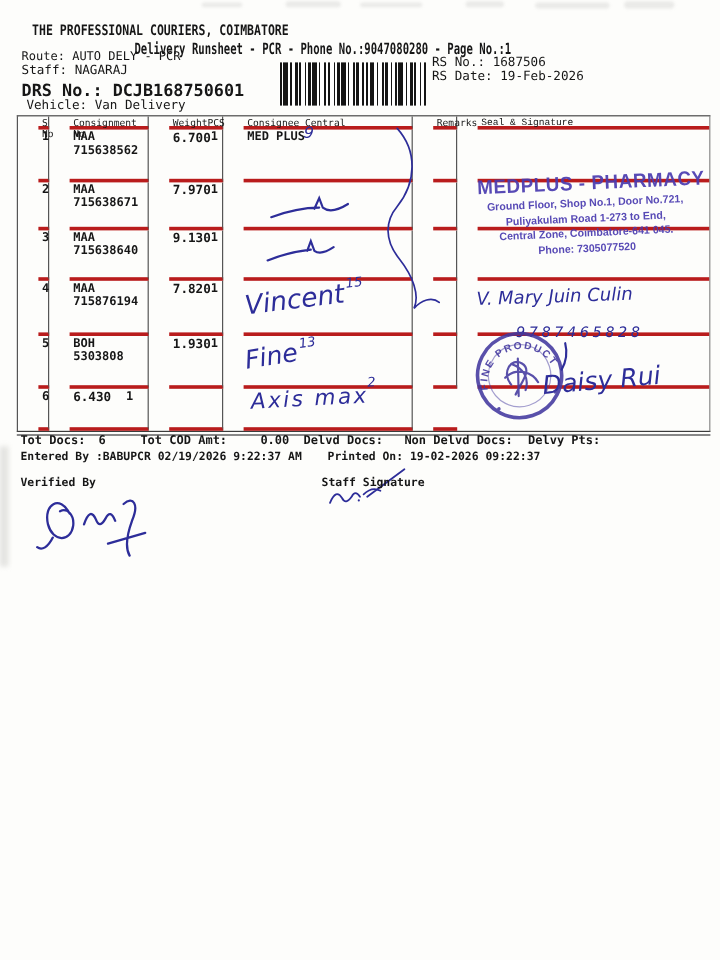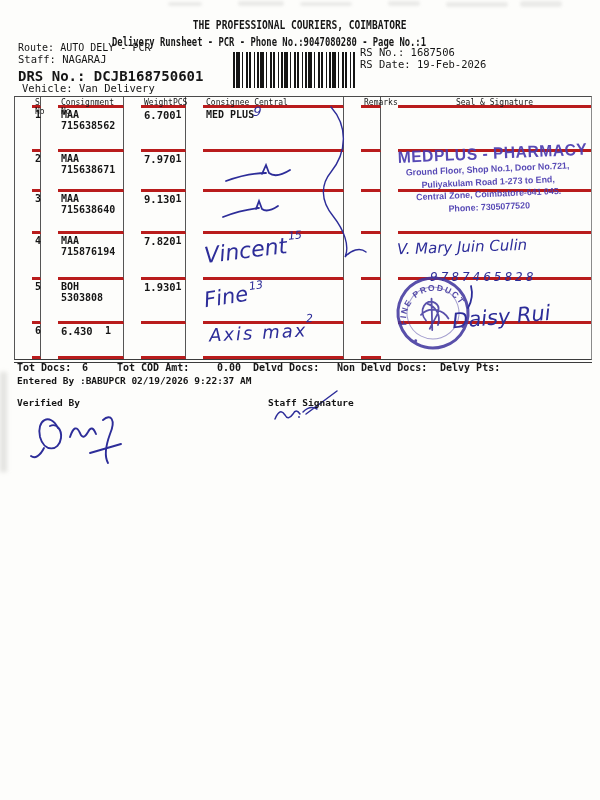--- a/index.html
+++ b/index.html
@@ -4,21 +4,21 @@
 <style>
   html,body{margin:0;padding:0;background:#ffffff;}
   .page{
     position:relative;width:600px;height:800px;overflow:hidden;
     background:#fdfdfb;
     font-family:"DejaVu Sans Mono","Liberation Mono",monospace;
     color:#161616;
   }
   .abs{position:absolute;white-space:nowrap;}
   
-  .title{top:18px;left:0;right:0;text-align:center;font-weight:bold;font-size:12px;}
+  .title{top:18px;left:0;right:0;font-weight:bold;font-size:12px;}
   .title>span{display:inline-block;transform:scaleX(.80);transform-origin:center;}
   .subtitle{top:34px;left:112px;font-weight:bold;font-size:13px;transform:scaleX(.68);transform-origin:left;}
   .hl{left:18px;font-size:10px;}
   .barcode{
     left:233px;top:52px;width:122px;height:36px;
     background:repeating-linear-gradient(90deg,
       #151515 0 2px,#fff 2px 3px,#151515 3px 7px,#fff 7px 9px,
       #151515 9px 10px,#fff 10px 13px,#151515 13px 15px,#fff 15px 16px,
       #151515 16px 18px,#fff 18px 21px,#151515 21px 22px,#fff 22px 24px);
   }
@@ -31,21 +31,21 @@
     border-top:1px solid #4a4a4a;border-left:1px solid #555;
     border-right:1px solid #8a8a8a;border-bottom:1px solid #3c3c3c;
   }
   .sheet::after{content:"";position:absolute;left:-1px;right:-1px;bottom:-4px;border-bottom:1px solid #3c3c3c;}
   .cell{border-bottom:3px solid #b91c1c;padding:1px 3px;overflow:visible;margin-left:17px;}
   .cell.bR{border-right:1px solid #555;}
   .hd{font-size:8px;font-weight:normal;padding-top:1px;}
   .dat{font-size:10px;font-weight:bold;}
   .wt{display:flex;justify-content:space-between;padding-right:12px;}
   .wt .w{font-size:10.5px;}
-  .seal-hd{text-align:center;}
+  .seal-hd{text-align:left;font-family:Liberation Mono, monospace;}
   
   .stamp{color:#4a3bb0;font-family:"Liberation Sans",sans-serif;font-weight:bold;}
   .med{left:394px;top:144px;width:188px;text-align:center;transform:rotate(-2.5deg);opacity:.92;}
   .med .l1{font-size:16.5px;letter-spacing:.5px;transform:scaleX(.95);}
   .med .ln{font-size:9px;line-height:12.5px;transform:scaleX(.98);}
   .hw{color:#2d2d99;font-family:"DejaVu Sans",sans-serif;font-style:italic;}
   .sup{font-size:11px;}
   svg.overlay{position:absolute;left:0;top:0;pointer-events:none;}
   .ftr{font-size:10px;font-weight:bold;}
   .ftr2{font-size:9.5px;font-weight:bold;}
@@ -209,17 +209,18 @@
 
   <div class="abs ftr" style="left:17px;top:362px;">Tot Docs:</div>
   <div class="abs ftr" style="left:82px;top:362px;">6</div>
   <div class="abs ftr" style="left:117px;top:362px;">Tot COD Amt:</div>
   <div class="abs ftr" style="left:217px;top:362px;">0.00</div>
   <div class="abs ftr" style="left:253px;top:362px;">Delvd Docs:</div>
   <div class="abs ftr" style="left:337px;top:362px;">Non Delvd Docs:</div>
   <div class="abs ftr" style="left:440px;top:362px;">Delvy Pts:</div>
 
   <div class="abs ftr2" style="left:17px;top:375px;">Entered By :BABUPCR 02/19/2026 9:22:37 AM</div>
+  <div class="abs ftr2" style="left:273px;top:375px;">Printed On: 19-02-2026 09:22:37</div>
 
   <div class="abs ftr2" style="left:17px;top:397px;">Verified By</div>
   <div class="abs ftr2" style="left:268px;top:397px;text-align:right;">Staff Signature</div>
 
 </div>
 
 </body></html>

